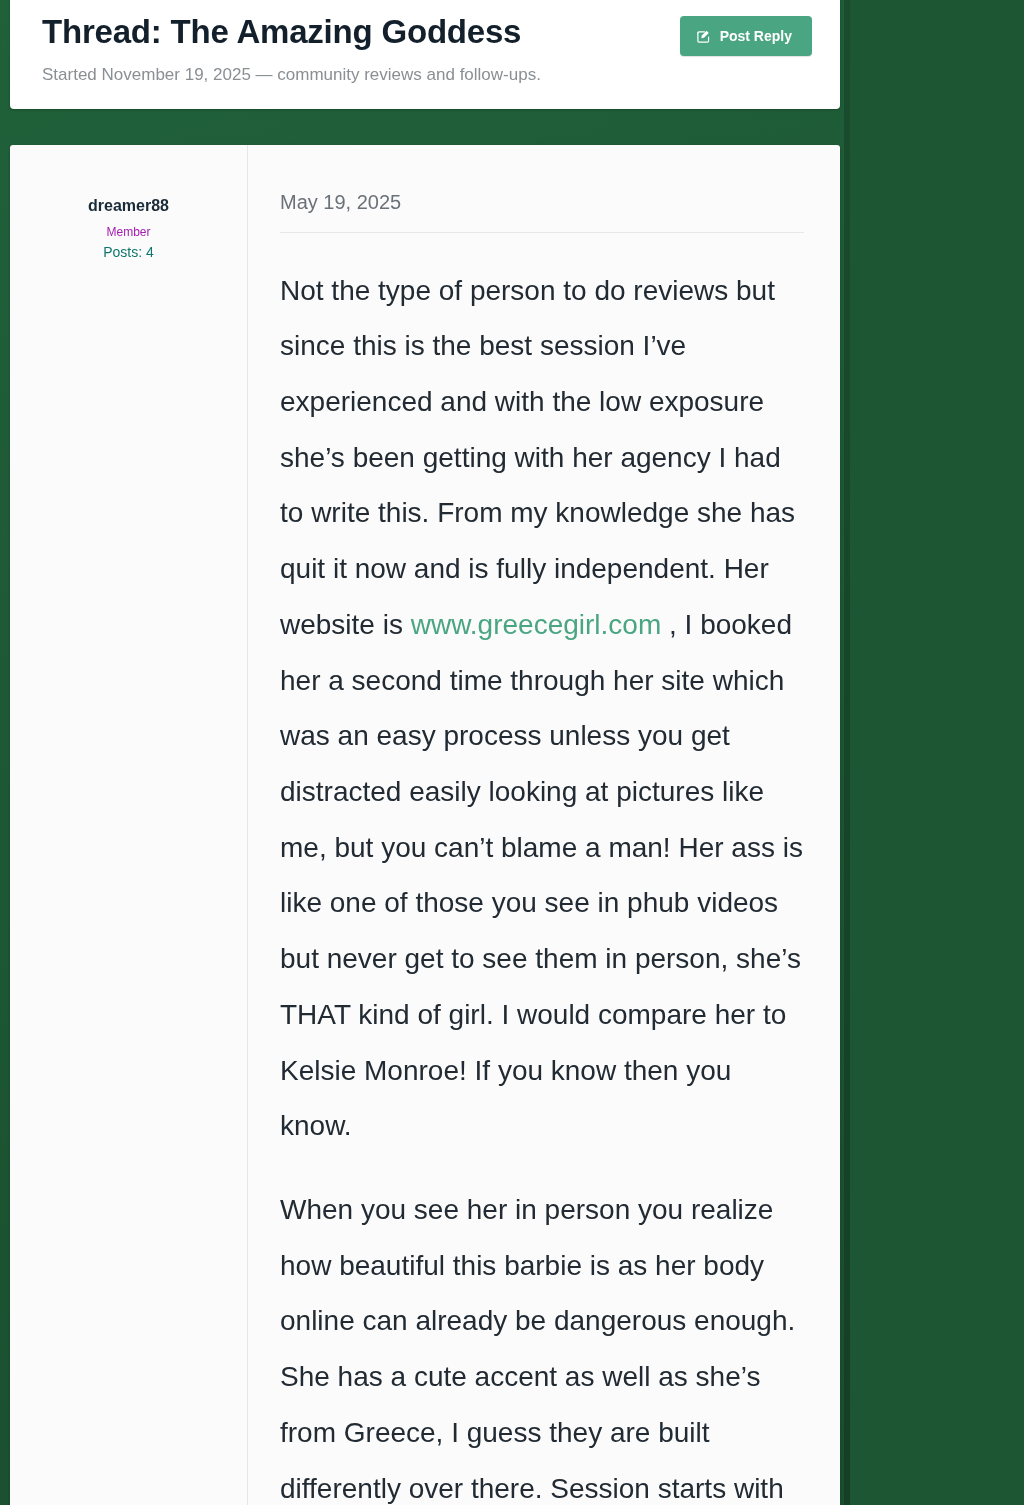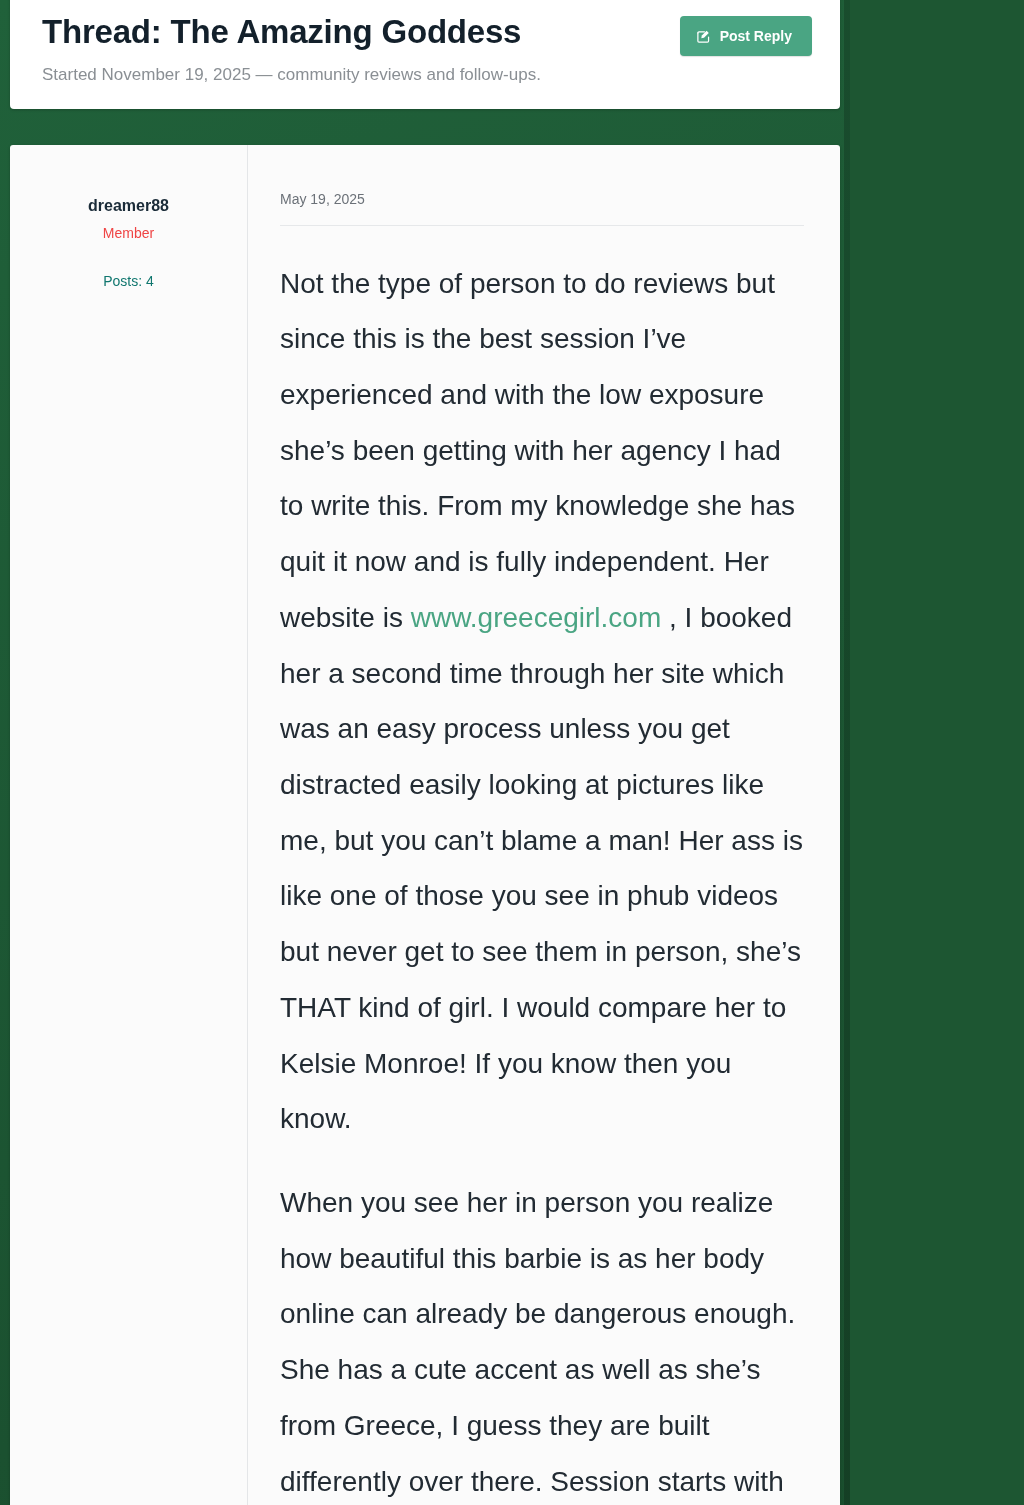--- a/index.html
+++ b/index.html
@@ -98,36 +98,36 @@
     margin: 0 auto 22px auto;
     letter-spacing: 0.5px;
   }
   .author-name {
     font-size: 16px;
     font-weight: bold;
     color: #1a2b38;
     margin-bottom: 10px;
   }
   .author-role {
-    font-size: 14px;
-    color: #ef4444;
-    margin-bottom: 32px;
+    font-size: 12px;
+    color: #a21caf;
+    margin-bottom: 5px;
   }
   .author-posts {
     font-size: 14px;
     color: #0f766e;
   }
   .post-main {
     flex: 1 1 auto;
     padding: 46px 36px 40px 32px;
     box-sizing: border-box;
     min-width: 0;
   }
   .post-date {
-    font-size: 14px;
+    font-size: 20px;
     color: #6b7178;
     padding-bottom: 18px;
     border-bottom: 1px solid #e6e8ea;
     margin-bottom: 30px;
   }
   .post-body p {
     font-size: 28px;
     line-height: 1.99;
     color: #222b33;
     margin: 0 0 28px 0;

